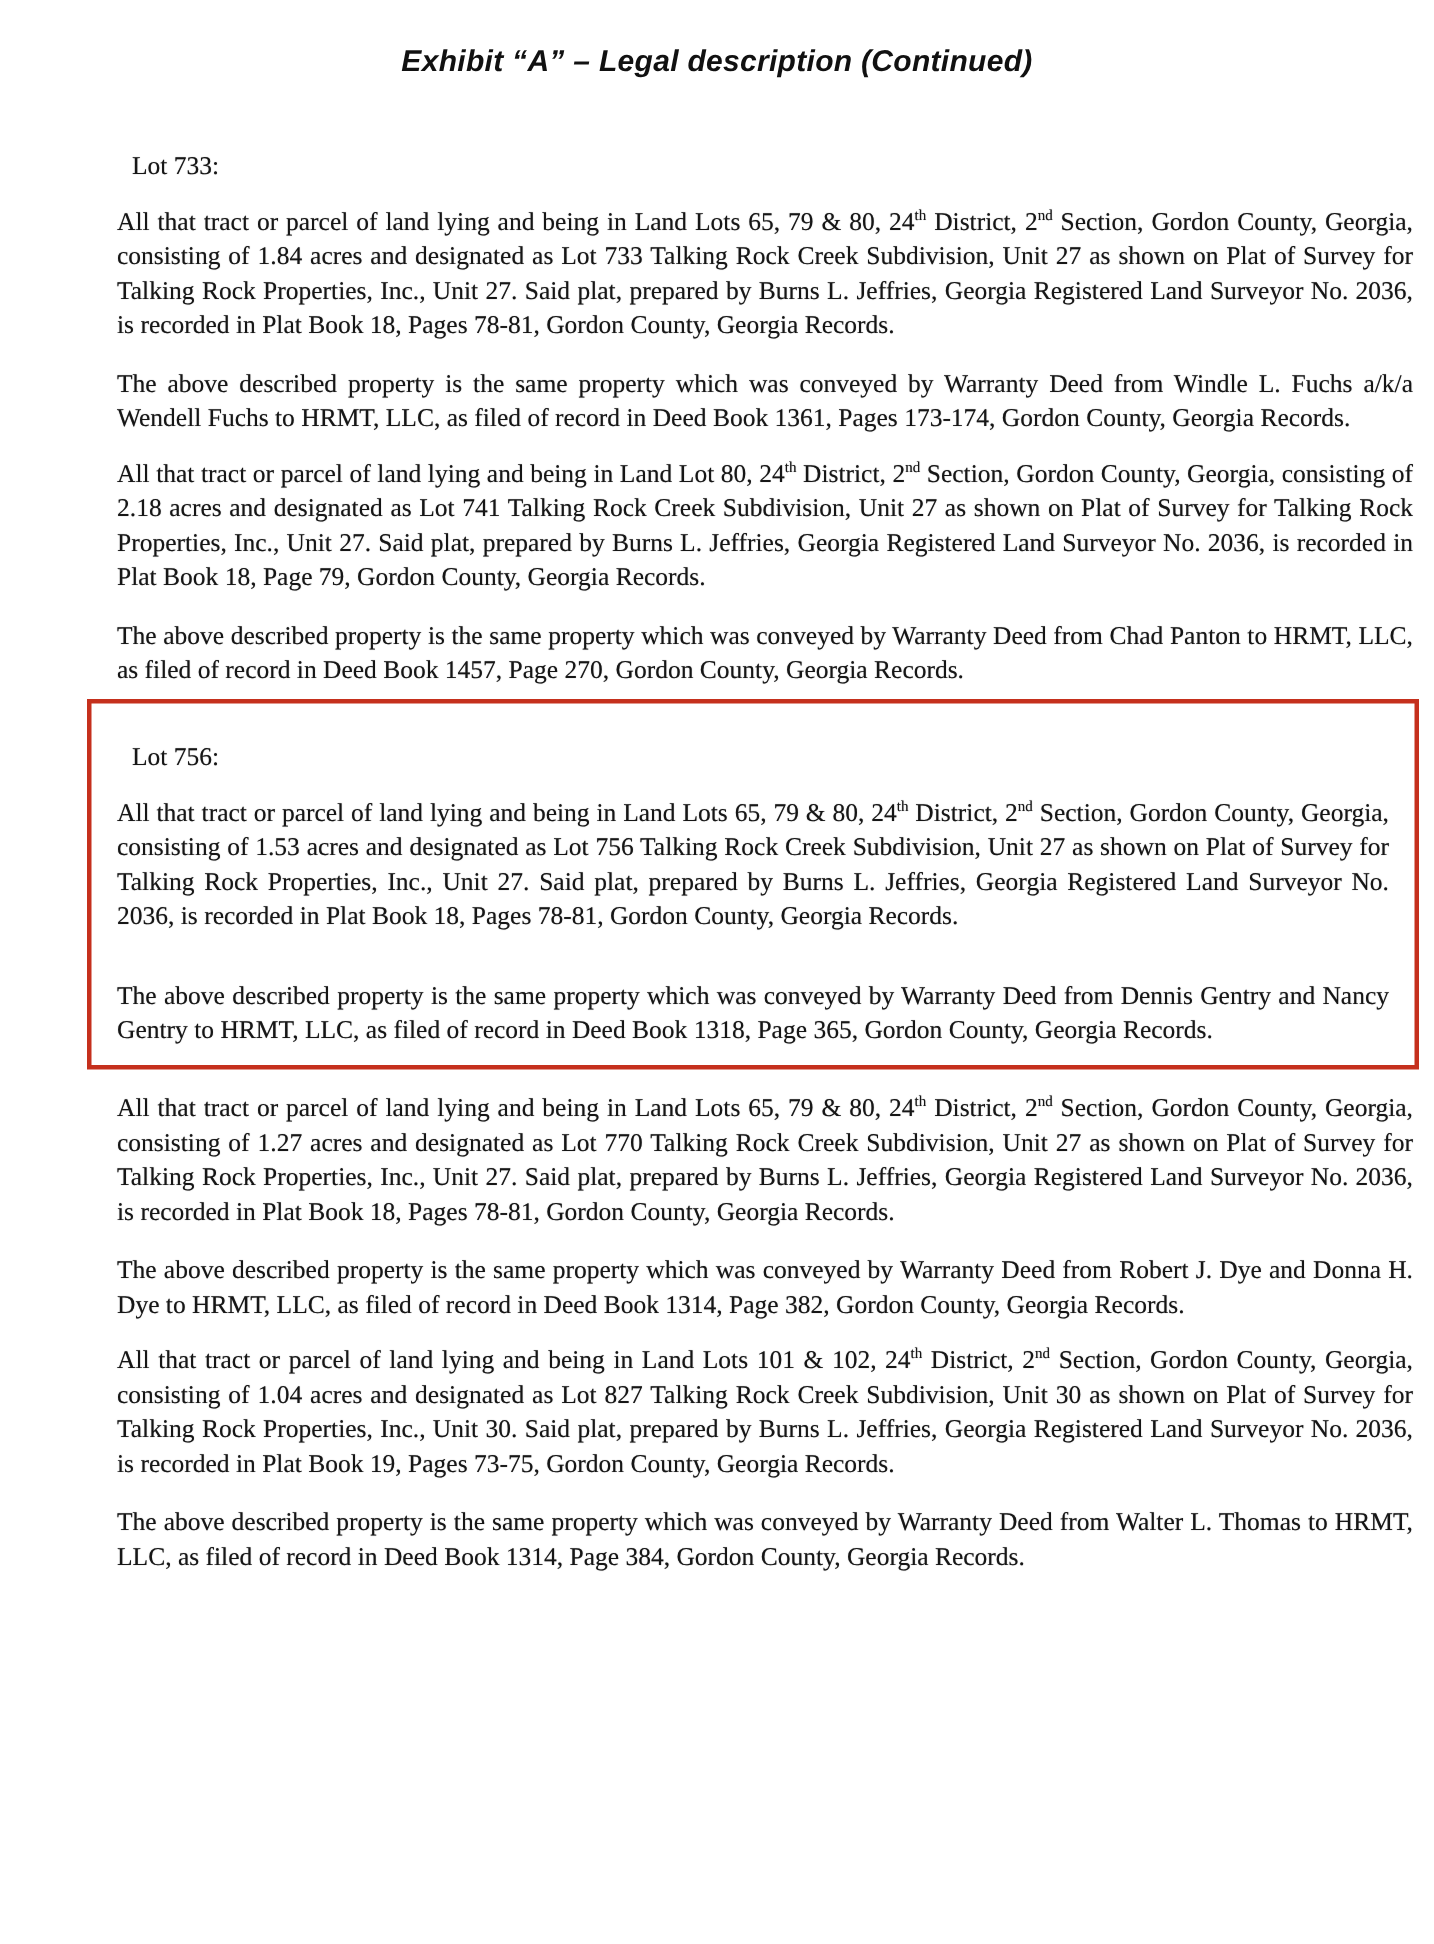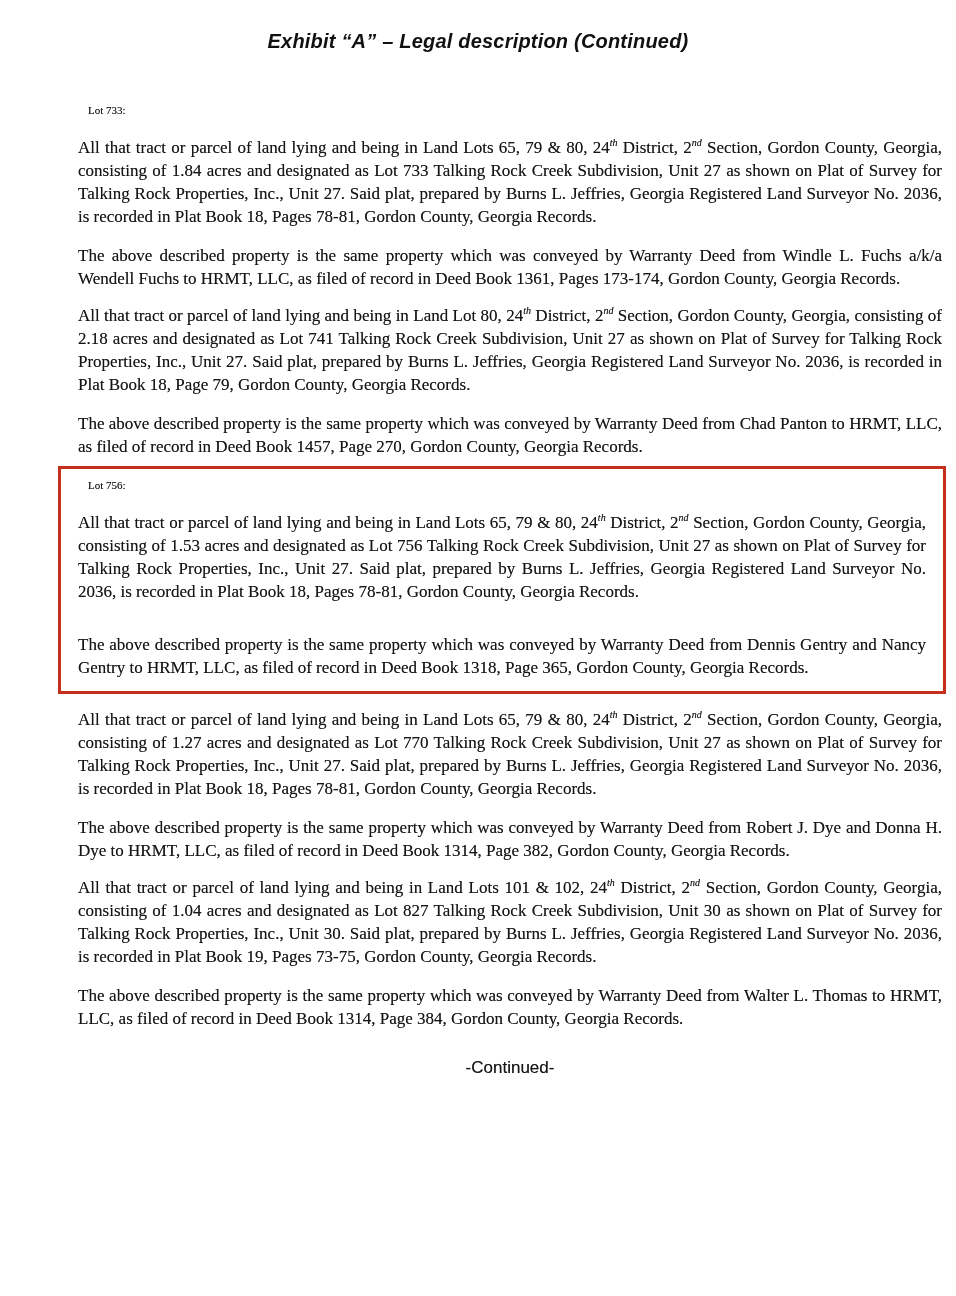--- a/index.html
+++ b/index.html
@@ -22,39 +22,39 @@
     font-size: 20px;
     letter-spacing: 0.2px;
     color: #111;
   }
   .content {
     padding: 0 14px 0 78px;
   }
   .lot-heading {
     margin: 18px 0 0 0;
     padding-left: 10px;
-    font-size: 11px;
+    font-size: 17px;
     line-height: 23px;
     text-shadow: 0 0 0.6px rgba(20,20,20,0.55);
   }
   .lot-heading.first { margin-top: 46px; }
   .para {
     margin: 14px 0 0 0;
     font-size: 17px;
     line-height: 23px;
     text-align: justify;
     text-shadow: 0 0 0.6px rgba(20,20,20,0.55);
   }
   .para.conv { margin-top: 16px; }
-  .para sup { font-size: 10px; line-height: 0; font-style: italic; }
+  .para sup { font-size: 10px; line-height: 0; }
   .highlight-box {
     margin: 8px 0 0 -20px;
     margin-right: -4px;
     border: 3px solid #c5301d;
-    padding: 5px 17px 12px 17px;
+    padding: 24px 17px 12px 17px;
     background: transparent;
   }
   .highlight-box .lot-heading { margin-top: 0; }
   .highlight-box .para.conv { margin-top: 30px; }
   .footer-continued {
     margin: 28px 0 0 0;
     text-align: center;
     font-family: "Liberation Sans", sans-serif;
     font-size: 17px;
     color: #161616;
@@ -92,16 +92,15 @@
     <section>
       <p class="para desc">All that tract or parcel of land lying and being in Land Lots 65, 79 &amp; 80, 24<sup>th</sup> District, 2<sup>nd</sup> Section, Gordon County, Georgia, consisting of 1.27 acres and designated as Lot 770 Talking Rock Creek Subdivision, Unit 27 as shown on Plat of Survey for Talking Rock Properties, Inc., Unit 27.  Said plat, prepared by Burns L. Jeffries, Georgia Registered Land Surveyor No. 2036, is recorded in Plat Book 18, Pages 78-81, Gordon County, Georgia Records.</p>
       <p class="para conv">The above described property is the same property which was conveyed by Warranty Deed from Robert J. Dye and Donna H. Dye to HRMT, LLC, as filed of record in Deed Book 1314, Page 382, Gordon County, Georgia Records.</p>
     </section>
 
     <section>
       <p class="para desc">All that tract or parcel of land lying and being in Land Lots 101 &amp; 102, 24<sup>th</sup> District, 2<sup>nd</sup> Section, Gordon County, Georgia, consisting of 1.04 acres and designated as Lot 827 Talking Rock Creek Subdivision, Unit 30 as shown on Plat of Survey for Talking Rock Properties, Inc., Unit 30.  Said plat, prepared by Burns L. Jeffries, Georgia Registered Land Surveyor No. 2036, is recorded in Plat Book 19, Pages 73-75, Gordon County, Georgia Records.</p>
       <p class="para conv">The above described property is the same property which was conveyed by Warranty Deed from Walter L. Thomas to HRMT, LLC, as filed of record in Deed Book 1314, Page 384, Gordon County, Georgia Records.</p>
     </section>
 
-    <div class="footer-continued">-Continued-</div>
 
   </div>
 </div>
 
 </body></html>

